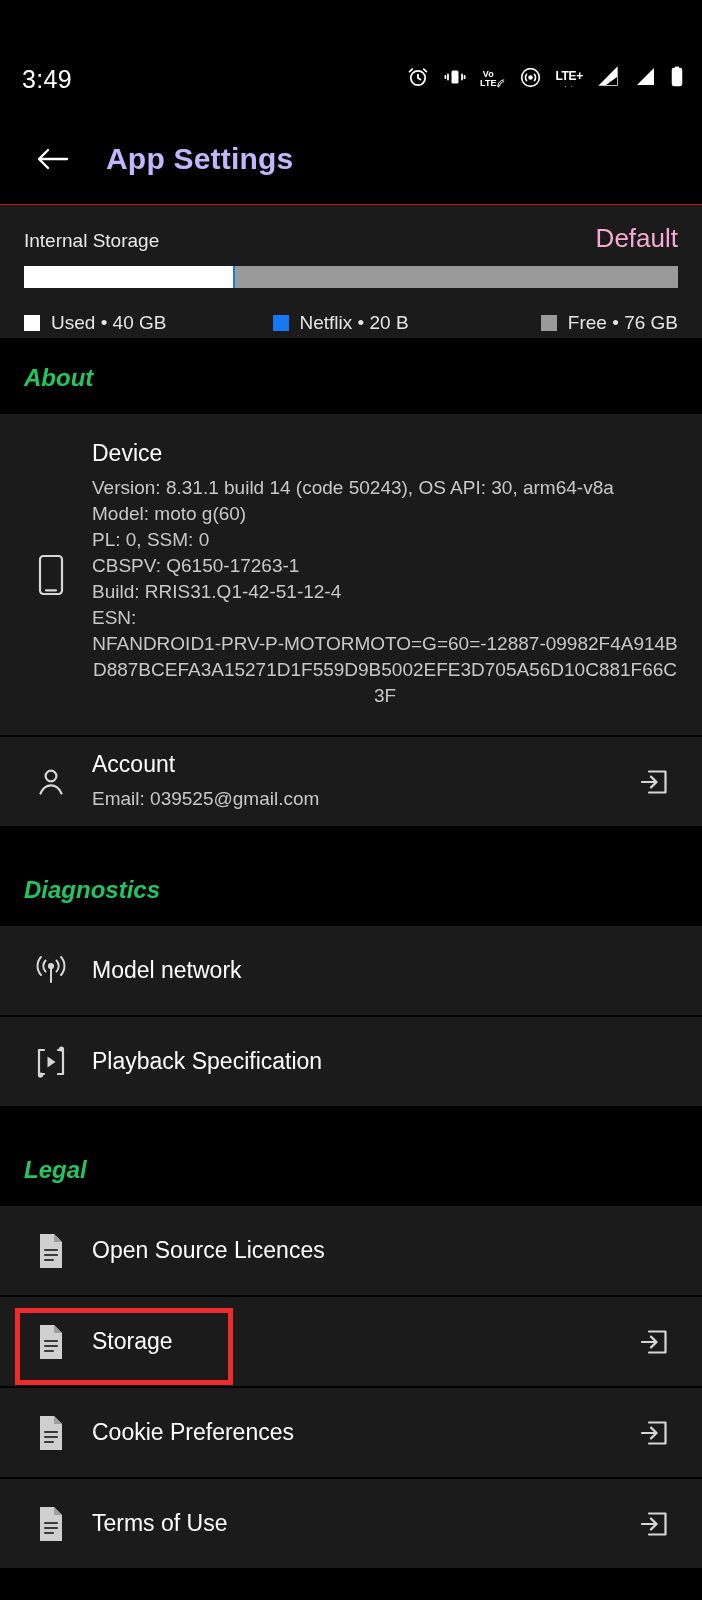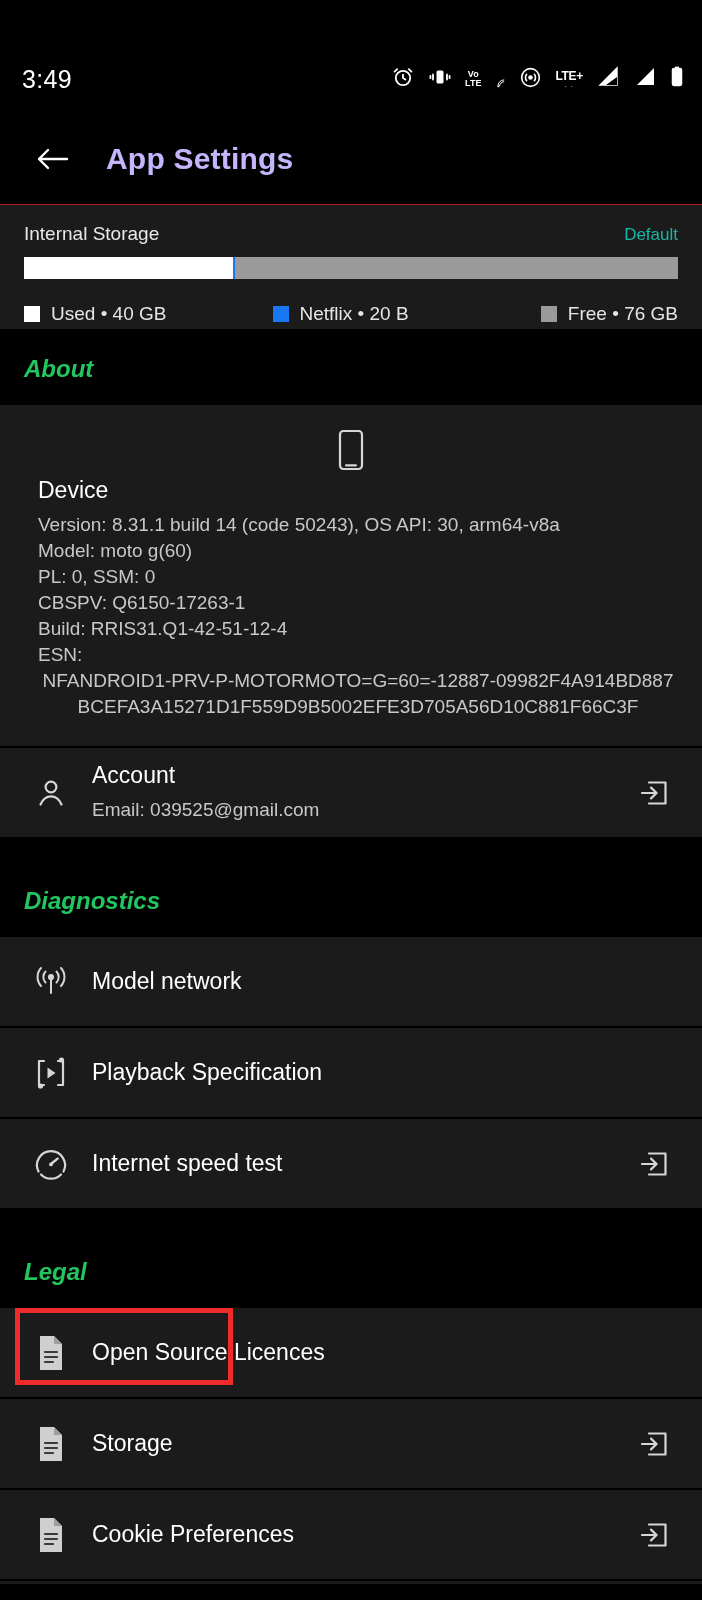--- a/index.html
+++ b/index.html
@@ -36,21 +36,21 @@
     margin-left: 30px; letter-spacing: .2px;
   }
 
   
   .storage {
     background: #1b1b1b; padding: 18px 24px 4px 24px;
     border-top: 1px solid #b91c1c;
   }
   .storage-head { display:flex; justify-content:space-between; align-items:baseline; }
   .storage-label { color:#e8e8e8; font-size:19px; }
-  .storage-default { color:#14b8a6; font-size:17px; }
+  .storage-default { color:#f9a8d4; font-size:26px; }
   .storage-bar {
     position: relative; height: 22px; margin-top: 12px;
     background: #9a9a9a; display:flex; overflow:hidden;
   }
   .bar-used { background:#ffffff; height:100%; }
   .bar-app  { background:#1877F2; height:100%; }
   .storage-legend { display:flex; margin-top:16px; }
   .legend-item { display:flex; align-items:center; font-size:19px; color:#e5e5e5;margin-top:8px; }
   .legend-item:nth-child(1){ flex:0 0 38%; }
   .legend-item:nth-child(2){ flex:1; }
@@ -65,21 +65,21 @@
     font-style: italic;
   }
 
   
   .rows { background:#000; }
   .row {
     background:#1b1b1b; display:flex; align-items:center;
     padding: 0 24px; min-height: 91px; position: relative;
     border-bottom: 2px solid #000;
   }
-  .row.tall { align-items: flex-start; padding-top: 18px; padding-bottom: 26px; min-height:0;flex-direction:column; }
+  .row.tall { align-items: flex-start; padding-top: 26px; padding-bottom: 26px; min-height:0; }
   .row-icon {
     width: 54px; flex: 0 0 54px; display:flex; align-items:center; justify-content:center;
   }
   .row.tall .row-icon { align-self: center; }
   .row-body { flex:1; padding-left: 14px; min-width:0; }
   .row-title { color:#fff; font-size:23px; }
   .row-title.big { font-size:23px; margin-bottom:8px; }
   .row-sub { color:#c8c8c8; font-size:19px; line-height:1.37; word-break: break-all; }
   .row-sub.wrap { word-break: break-all; text-align: center; }
   .row-action { width:48px; flex:0 0 48px; display:flex; align-items:center; justify-content:center; }
@@ -113,21 +113,21 @@
       </span>
 
       <span class="sicon">
         <svg width="24" height="24" viewBox="0 0 24 24" fill="none" stroke="#fff" stroke-width="1.8">
           <rect x="8.5" y="5.5" width="7" height="13" rx="1.6" fill="#fff" stroke="none"></rect>
           <path d="M5 9.5v5M2.4 10.8v2.4M19 9.5v5M21.6 10.8v2.4" stroke-linecap="round"></path>
         </svg>
       </span>
 
       <span class="sicon">
-        <span style="display:flex; align-items:flex-end; gap:16px;">
+        <span style="display:flex; align-items:flex-end; gap:1px;">
           <span>
             <div class="volte-txt">Vo</div>
             <div class="volte-txt">LTE</div>
           </span>
           <svg width="9" height="9" viewBox="0 0 10 10" fill="none" stroke="#fff" stroke-width="1.1">
             <path d="M1 8a7 7 0 017-7M3 8a5 5 0 015-5"></path>
             <circle cx="1.6" cy="8.2" r="1" fill="#fff" stroke="none"></circle>
           </svg>
         </span>
       </span>
@@ -269,114 +269,95 @@
           <path d="M14.5 12.5l8 5.5-8 5.5z" fill="#d6d6d6" stroke="none"></path>
           <circle cx="28.5" cy="5" r="2.6" fill="#d6d6d6" stroke="none"></circle>
           <circle cx="7.5" cy="31" r="2.6" fill="#d6d6d6" stroke="none"></circle>
         </svg>
       </div>
       <div class="row-body">
         <div class="row-title">Playback Specification</div>
       </div>
     </div>
 
-    <div class="row">
-      <div class="row-icon">
-        <svg width="36" height="36" viewBox="0 0 36 36" fill="none" stroke="#d6d6d6" stroke-width="2.2" stroke-linecap="round">
-          <path d="M5.5 25.5a14 14 0 1125 0"></path>
-          <path d="M18 18l6.6-5.4" stroke-width="2.4"></path>
-          <circle cx="18" cy="18.4" r="1.9" fill="#d6d6d6" stroke="none"></circle>
-          <path d="M8 28.5a14 14 0 0020 0"></path>
-        </svg>
-      </div>
-      <div class="row-body">
-        <div class="row-title">Internet speed test</div>
+  </div>
+
+  <div class="section-gap"></div>
+  <div class="section-header">Legal</div>
+  <div class="rows">
+
+    <div class="row">
+      <div class="row-icon">
+        <svg width="32" height="38" viewBox="0 0 32 38" fill="none">
+          <path d="M5 2h14l8 8v26H5z" fill="#cfcfcf"></path>
+          <path d="M19 2v8h8" fill="#9e9e9e"></path>
+          <path d="M10 18h12M10 23h12M10 28h8" stroke="#3a3a3a" stroke-width="2.2" stroke-linecap="round"></path>
+        </svg>
+      </div>
+      <div class="row-body">
+        <div class="row-title">Open Source Licences</div>
+      </div>
+    </div>
+
+    <div class="row">
+      <div class="row-icon">
+        <svg width="32" height="38" viewBox="0 0 32 38" fill="none">
+          <path d="M5 2h14l8 8v26H5z" fill="#cfcfcf"></path>
+          <path d="M19 2v8h8" fill="#9e9e9e"></path>
+          <path d="M10 18h12M10 23h12M10 28h8" stroke="#3a3a3a" stroke-width="2.2" stroke-linecap="round"></path>
+        </svg>
+      </div>
+      <div class="row-body">
+        <div class="row-title">Storage</div>
       </div>
       <div class="row-action">
         <svg width="34" height="34" viewBox="0 0 34 34" fill="none" stroke="#d6d6d6" stroke-width="2.2" stroke-linecap="round" stroke-linejoin="round">
           <path d="M12 6.5H28.5v21H12"></path>
           <path d="M5 17h14M14 11.6L19.6 17 14 22.4"></path>
         </svg>
       </div>
     </div>
-  </div>
-
-  <div class="section-gap"></div>
-  <div class="section-header">Legal</div>
-  <div class="rows">
 
     <div class="row">
       <div class="row-icon">
         <svg width="32" height="38" viewBox="0 0 32 38" fill="none">
           <path d="M5 2h14l8 8v26H5z" fill="#cfcfcf"></path>
           <path d="M19 2v8h8" fill="#9e9e9e"></path>
           <path d="M10 18h12M10 23h12M10 28h8" stroke="#3a3a3a" stroke-width="2.2" stroke-linecap="round"></path>
         </svg>
       </div>
       <div class="row-body">
-        <div class="row-title">Open Source Licences</div>
+        <div class="row-title">Cookie Preferences</div>
+      </div>
+      <div class="row-action">
+        <svg width="34" height="34" viewBox="0 0 34 34" fill="none" stroke="#d6d6d6" stroke-width="2.2" stroke-linecap="round" stroke-linejoin="round">
+          <path d="M12 6.5H28.5v21H12"></path>
+          <path d="M5 17h14M14 11.6L19.6 17 14 22.4"></path>
+        </svg>
       </div>
     </div>
 
     <div class="row">
       <div class="row-icon">
         <svg width="32" height="38" viewBox="0 0 32 38" fill="none">
           <path d="M5 2h14l8 8v26H5z" fill="#cfcfcf"></path>
           <path d="M19 2v8h8" fill="#9e9e9e"></path>
           <path d="M10 18h12M10 23h12M10 28h8" stroke="#3a3a3a" stroke-width="2.2" stroke-linecap="round"></path>
         </svg>
       </div>
       <div class="row-body">
-        <div class="row-title">Storage</div>
+        <div class="row-title">Terms of Use</div>
       </div>
       <div class="row-action">
         <svg width="34" height="34" viewBox="0 0 34 34" fill="none" stroke="#d6d6d6" stroke-width="2.2" stroke-linecap="round" stroke-linejoin="round">
           <path d="M12 6.5H28.5v21H12"></path>
           <path d="M5 17h14M14 11.6L19.6 17 14 22.4"></path>
         </svg>
       </div>
     </div>
-
-    <div class="row">
-      <div class="row-icon">
-        <svg width="32" height="38" viewBox="0 0 32 38" fill="none">
-          <path d="M5 2h14l8 8v26H5z" fill="#cfcfcf"></path>
-          <path d="M19 2v8h8" fill="#9e9e9e"></path>
-          <path d="M10 18h12M10 23h12M10 28h8" stroke="#3a3a3a" stroke-width="2.2" stroke-linecap="round"></path>
-        </svg>
-      </div>
-      <div class="row-body">
-        <div class="row-title">Cookie Preferences</div>
-      </div>
-      <div class="row-action">
-        <svg width="34" height="34" viewBox="0 0 34 34" fill="none" stroke="#d6d6d6" stroke-width="2.2" stroke-linecap="round" stroke-linejoin="round">
-          <path d="M12 6.5H28.5v21H12"></path>
-          <path d="M5 17h14M14 11.6L19.6 17 14 22.4"></path>
-        </svg>
-      </div>
-    </div>
-
-    <div class="row">
-      <div class="row-icon">
-        <svg width="32" height="38" viewBox="0 0 32 38" fill="none">
-          <path d="M5 2h14l8 8v26H5z" fill="#cfcfcf"></path>
-          <path d="M19 2v8h8" fill="#9e9e9e"></path>
-          <path d="M10 18h12M10 23h12M10 28h8" stroke="#3a3a3a" stroke-width="2.2" stroke-linecap="round"></path>
-        </svg>
-      </div>
-      <div class="row-body">
-        <div class="row-title">Terms of Use</div>
-      </div>
-      <div class="row-action">
-        <svg width="34" height="34" viewBox="0 0 34 34" fill="none" stroke="#d6d6d6" stroke-width="2.2" stroke-linecap="round" stroke-linejoin="round">
-          <path d="M12 6.5H28.5v21H12"></path>
-          <path d="M5 17h14M14 11.6L19.6 17 14 22.4"></path>
-        </svg>
-      </div>
-    </div>
   </div>
 
   <div class="highlight-box" style="border-color: rgb(239, 43, 43);"></div>
 
   <div class="navbar">
     <div class="home-indicator"></div>
   </div>
   <div class="watermark">wsxdn.com</div>
 </div>
 

